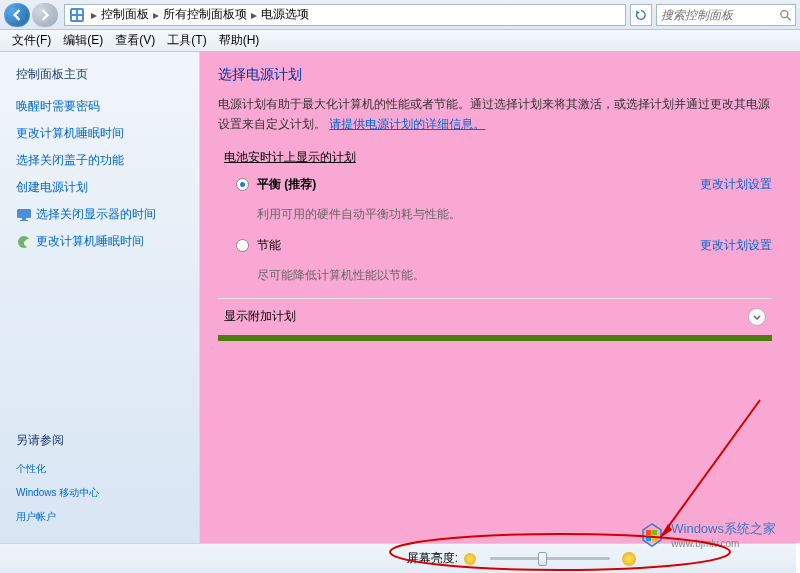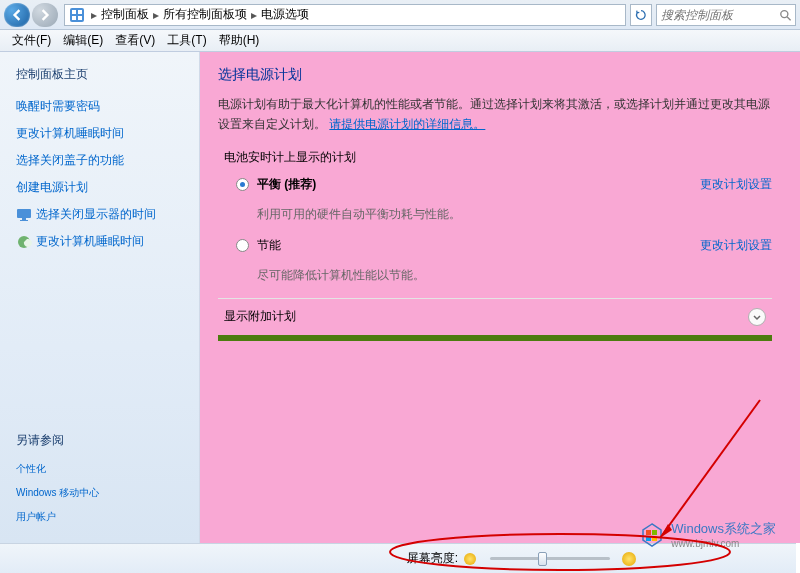--- a/index.html
+++ b/index.html
@@ -32,21 +32,21 @@
   .side-icon { width: 16px; height: 16px; margin-right: 4px; display: inline-flex; align-items: center; justify-content: center; }
   .sidebar-spacer { flex: 1; }
   .see-also-title { color: #1a3e6e; font-size: 12px; margin-bottom: 8px; }
   .see-also-link { color: #0066cc; font-size: 10px; margin: 5px 0; cursor: pointer; }
 
   .main { flex: 1; padding: 14px 28px 14px 18px; background: #f9a8d4; overflow-y: auto; }
   .page-title { color: #003399; font-size: 14px; margin-bottom: 10px; }
   .page-desc { color: #333; font-size: 12px; line-height: 1.7; margin-bottom: 14px; }
   .page-desc a { color: #0066cc; text-decoration: underline; cursor: pointer; }
 
-  .section-header { font-size: 12px; color: #000; margin: 6px 0 10px 6px; }
+  .section-header { font-size: 12px; color: #000; margin: 6px 0 10px 6px; text-decoration: underline; }
   .plan-row { display: flex; align-items: flex-start; margin: 8px 0 14px 18px; }
   .radio { width: 13px; height: 13px; border: 1px solid #888; border-radius: 50%; margin-right: 8px; margin-top: 2px; display: flex; align-items: center; justify-content: center; background: #fff; cursor: pointer; }
   .radio.selected::after { content: ""; width: 5px; height: 5px; background: #2a7ad2; border-radius: 50%; }
   .plan-body { flex: 1; }
   .plan-name { font-size: 12px; color: #000; }
   .plan-name strong { font-weight: bold; }
   .plan-desc { font-size: 12px; color: #666; margin-top: 13px; }
   .plan-action { color: #0066cc; font-size: 12px; cursor: pointer; margin-left: 20px; white-space: nowrap; }
 
   .show-more { display: flex; align-items: center; justify-content: space-between; border-top: 1px solid #e4e4e4; border-bottom: 6px solid #4d7c0f; padding: 9px 6px; margin-top: 10px; cursor: pointer; }

